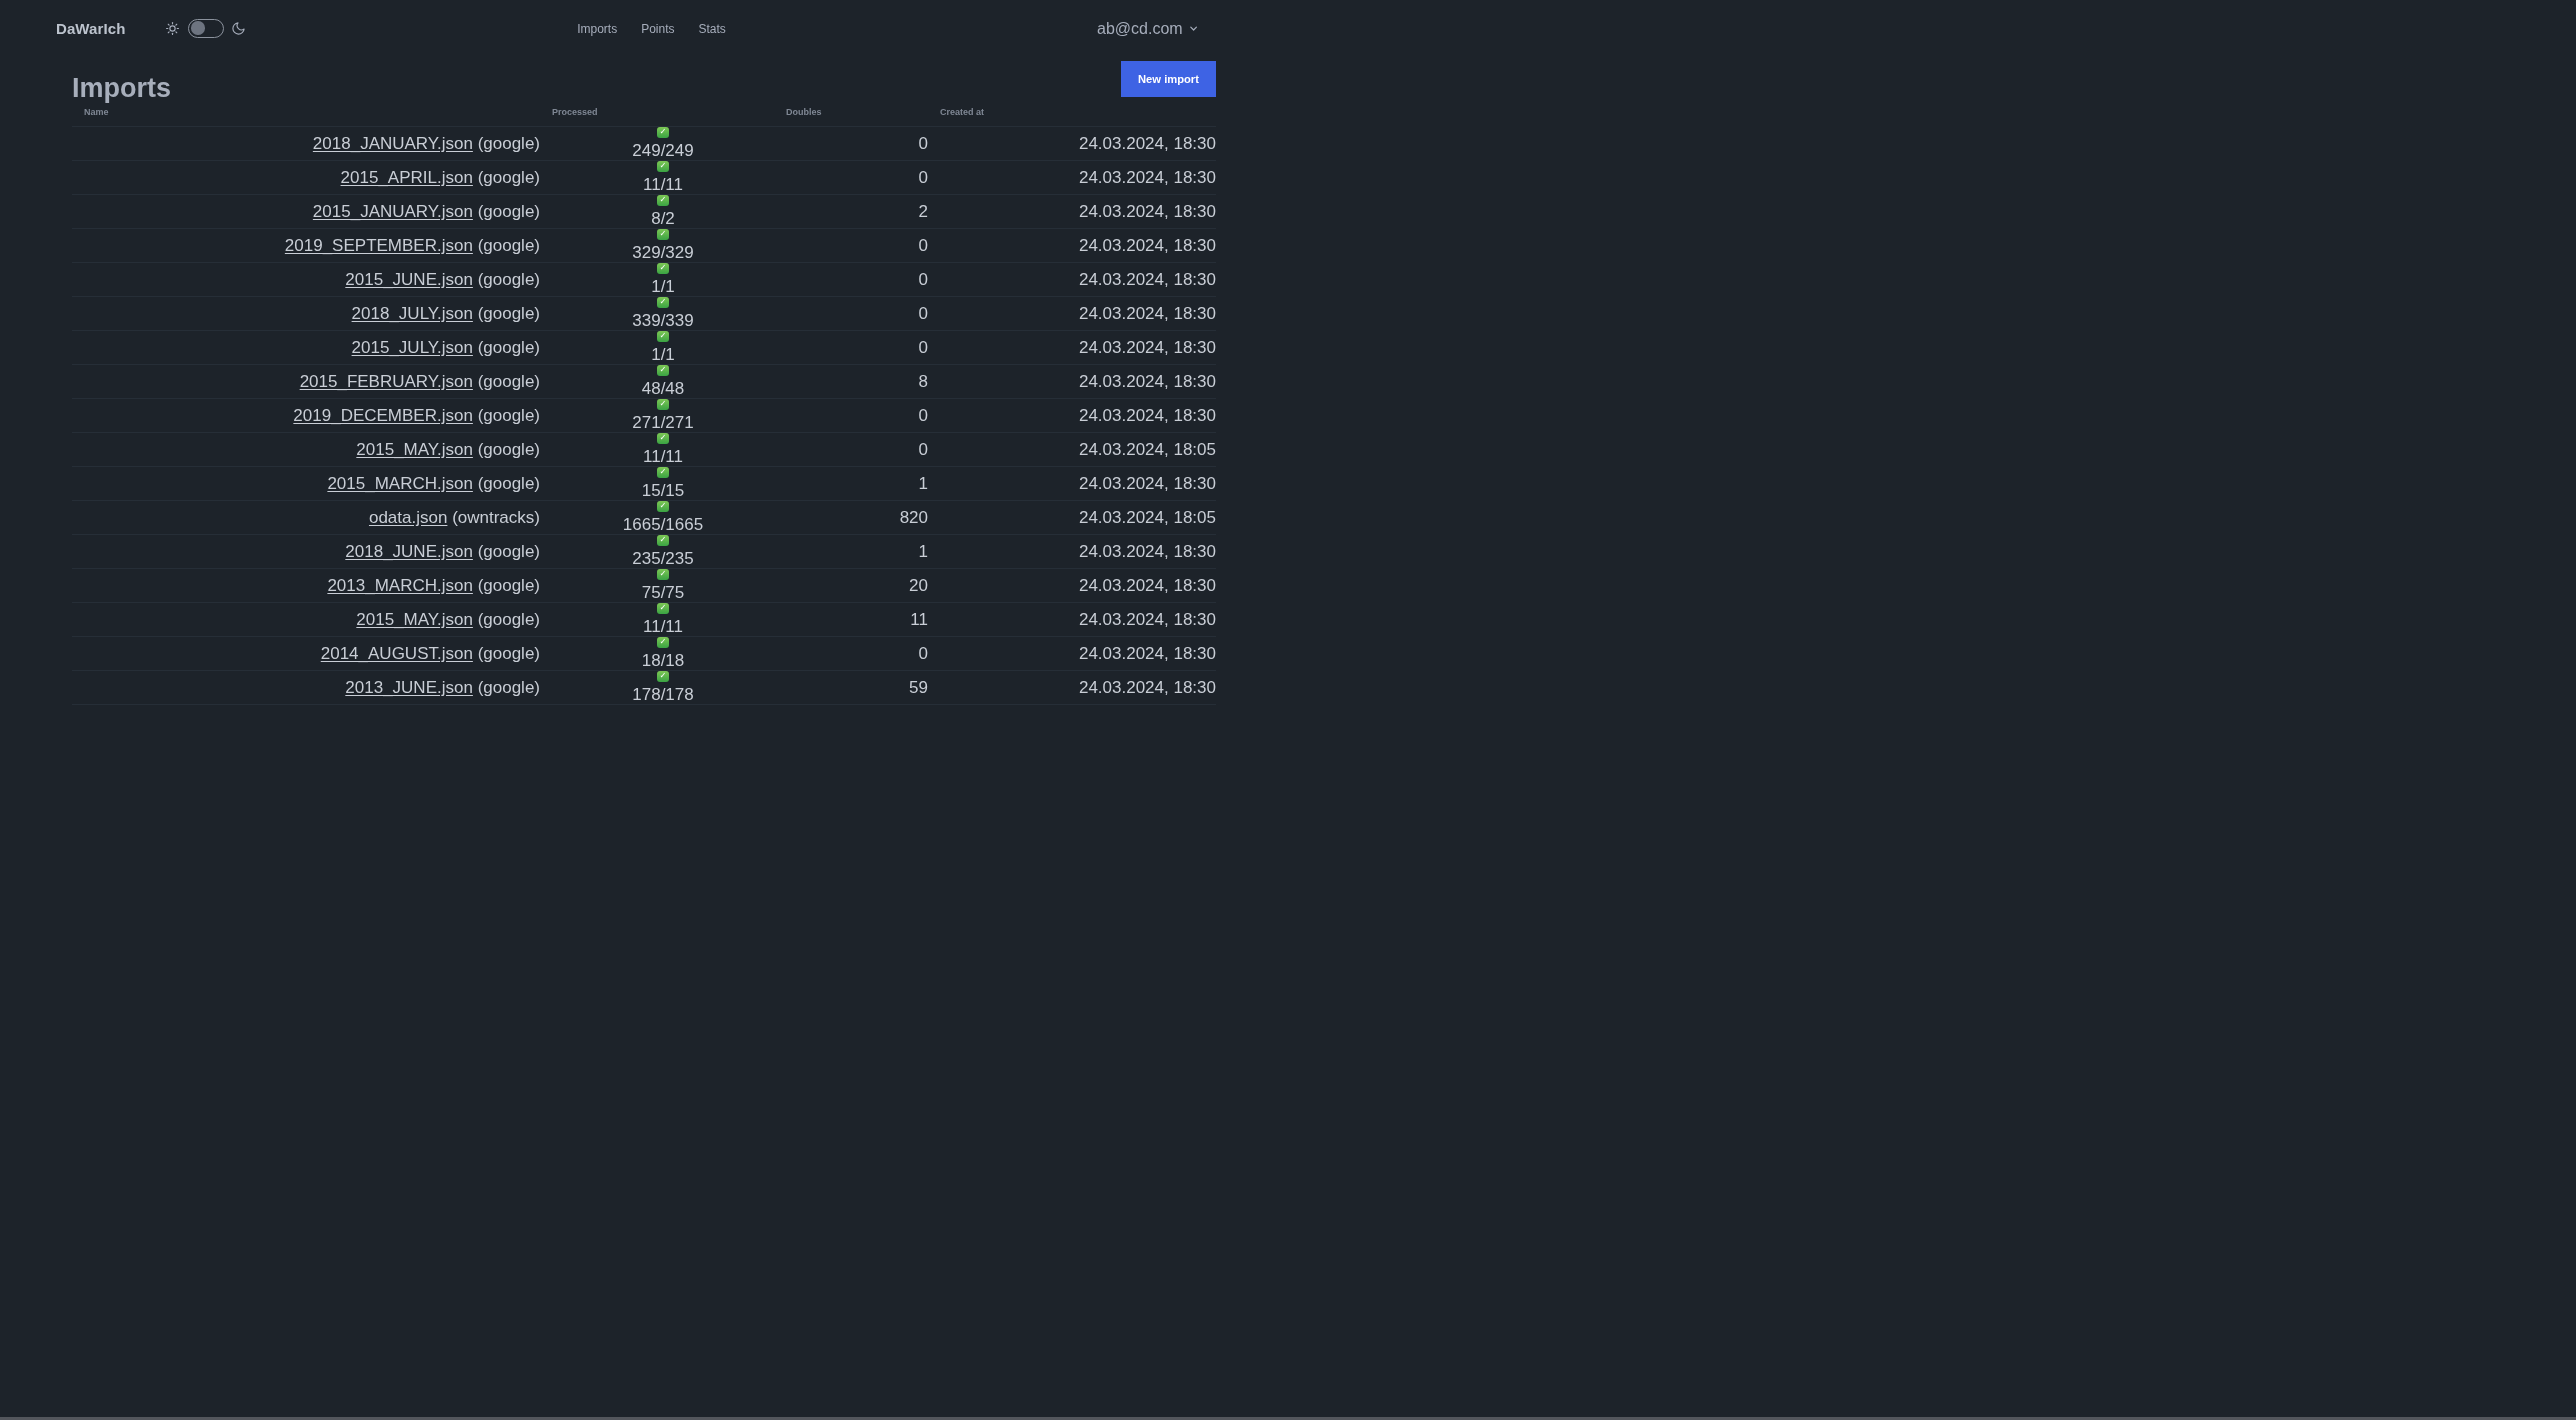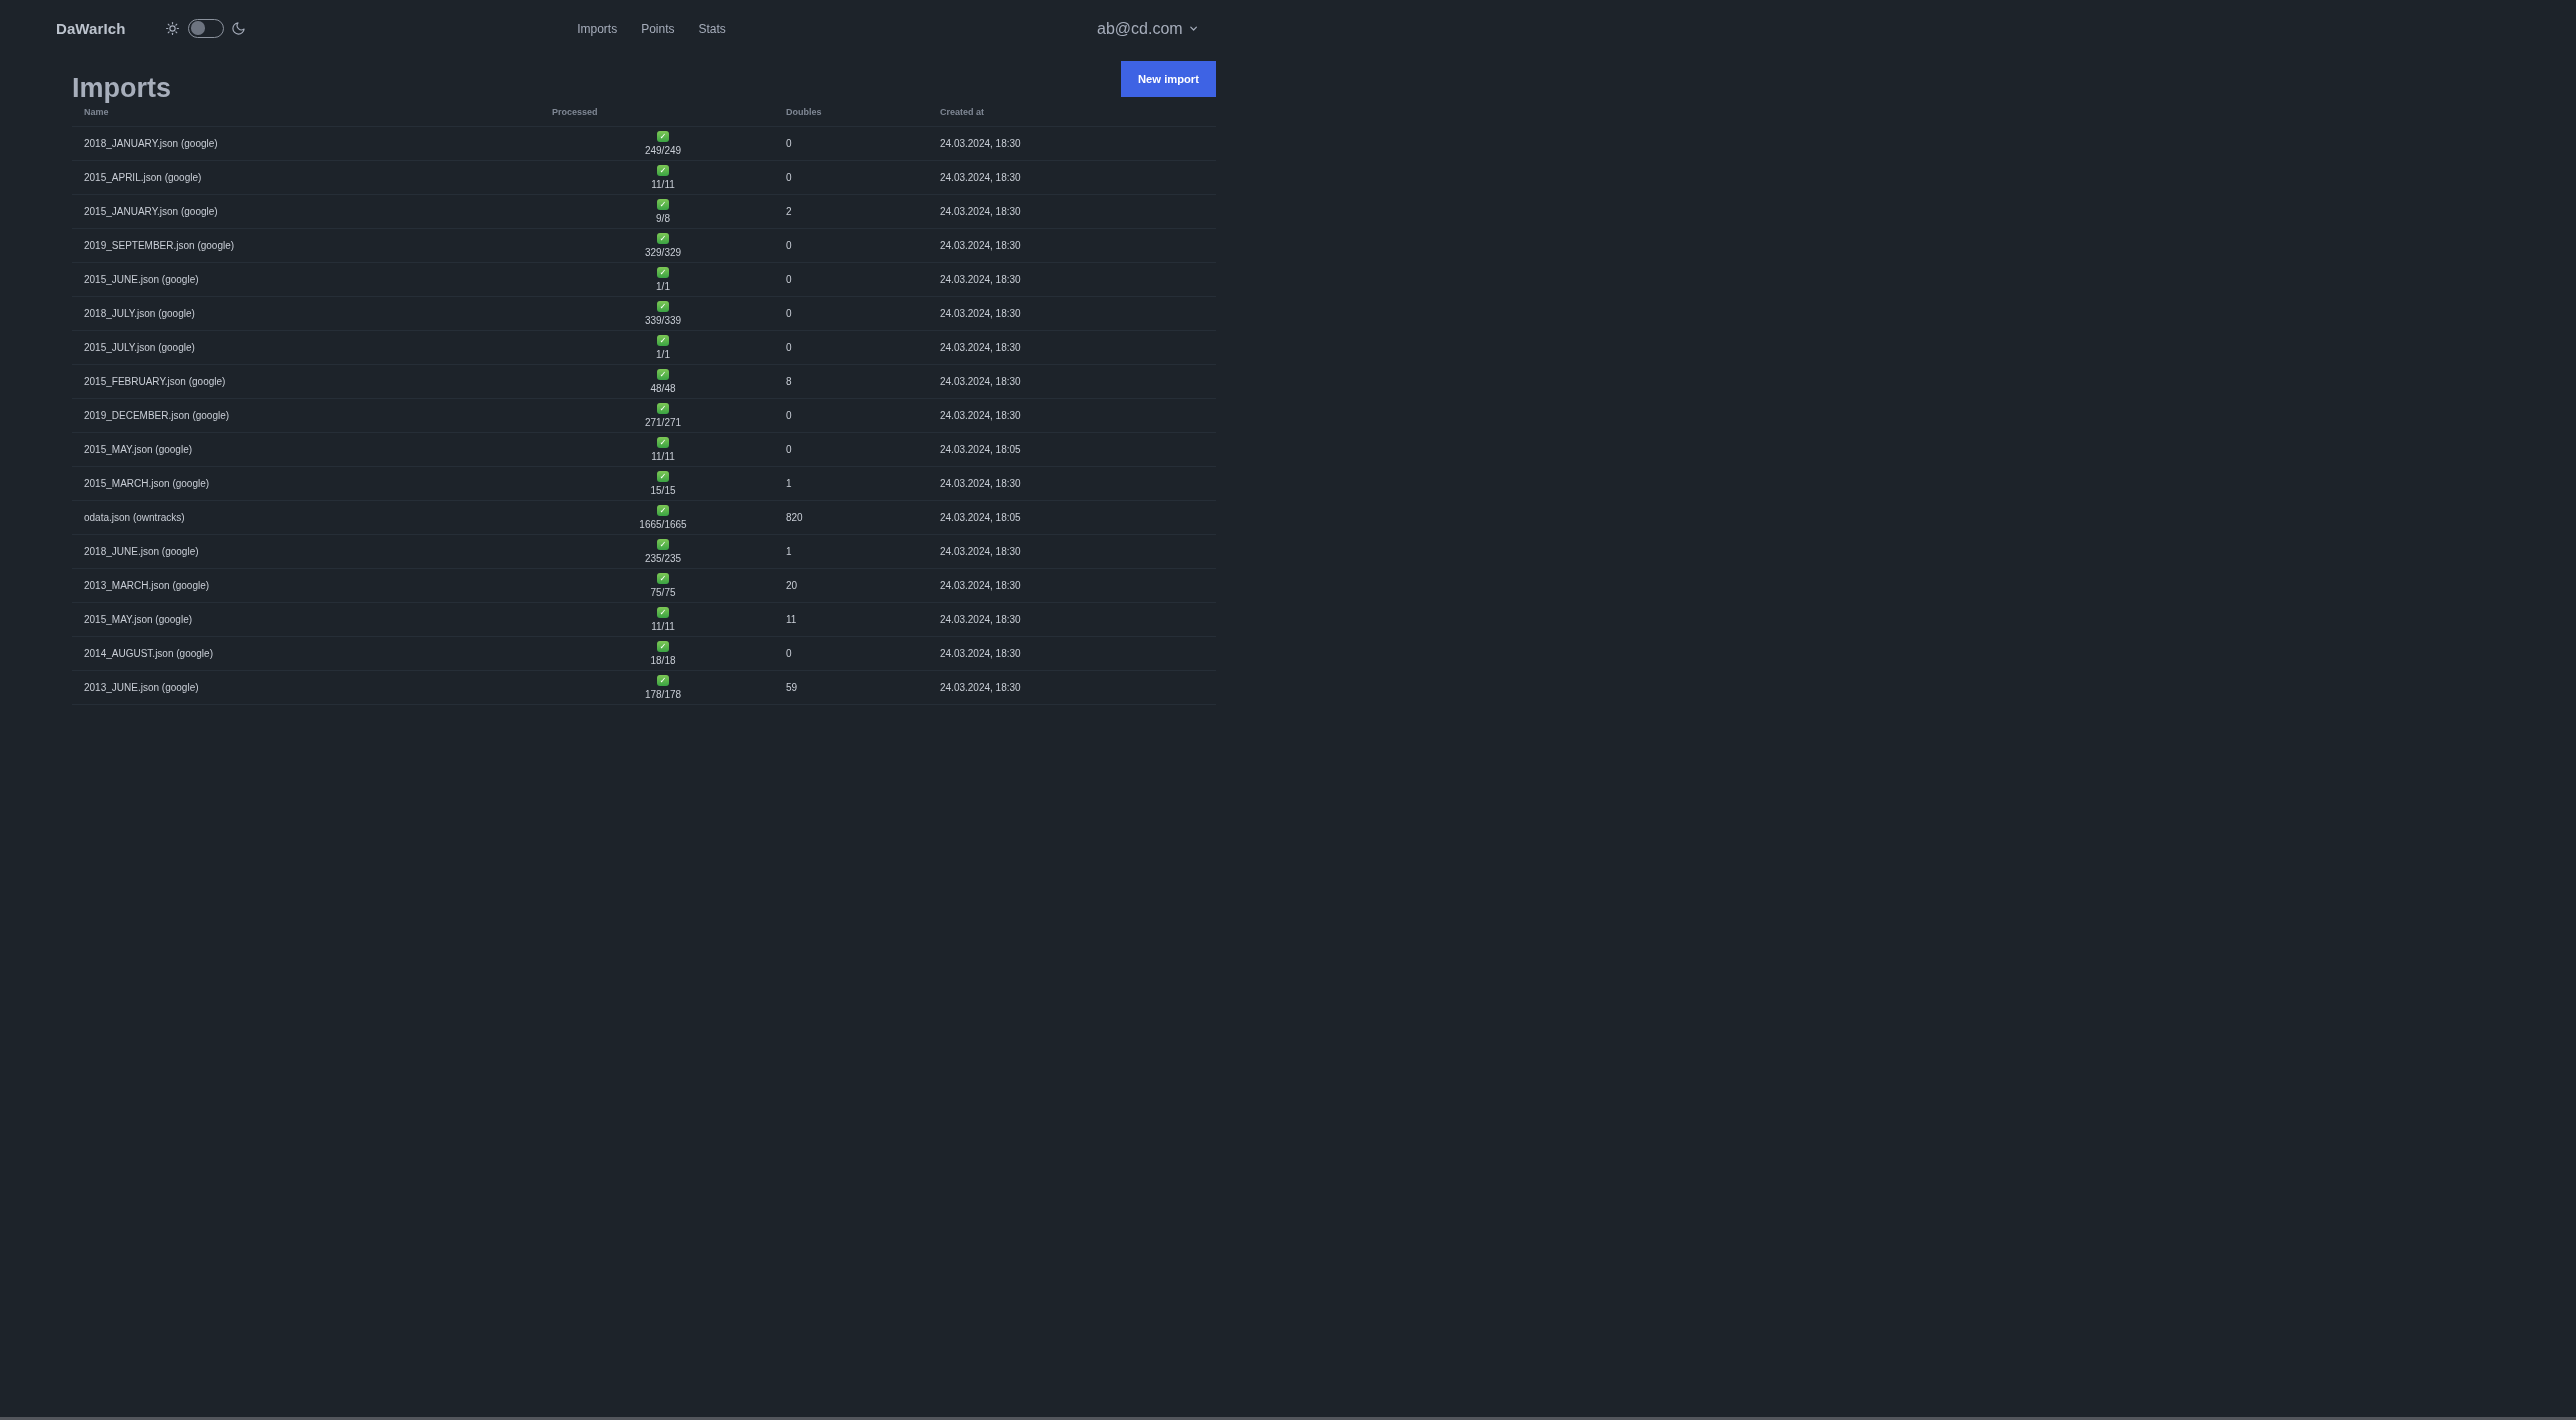--- a/index.html
+++ b/index.html
@@ -114,22 +114,23 @@
   }
   .th {
     padding-left: 12px;
     font-size: 9px;
     font-weight: 700;
     color: #7f8794;
   }
   .tr {
     height: 34px;
     border-bottom: 0.7px solid #262e37;
-    font-size: 10px;
+    font-size: 17px;
     color: #c9ced6;
+    text-align: right;
   }
   .td { padding-left: 12px; white-space: nowrap; overflow: hidden; }
   .file-link {
     color: #c9ced6;
     text-decoration: underline;
     text-underline-offset: 1.5px;
     cursor: pointer;
   }
   .file-source { color: #c9ced6; }
   .cell-processed { display: flex; align-items: center; gap: 3px; flex-direction: column; }
@@ -243,21 +244,21 @@
     <div class="td">24.03.2024, 18:30</div>
   </div>
 
   <div class="grid-row tr">
     <div class="td">
       <a class="file-link">2015_JANUARY.json</a>
       <span class="file-source">(google)</span>
     </div>
     <div class="td cell-processed">
       <span class="check-badge"></span>
-      <span class="processed-text">9/8</span>
+      <span class="processed-text">8/2</span>
     </div>
     <div class="td">2</div>
     <div class="td">24.03.2024, 18:30</div>
   </div>
 
   <div class="grid-row tr">
     <div class="td">
       <a class="file-link">2019_SEPTEMBER.json</a>
       <span class="file-source">(google)</span>
     </div>

